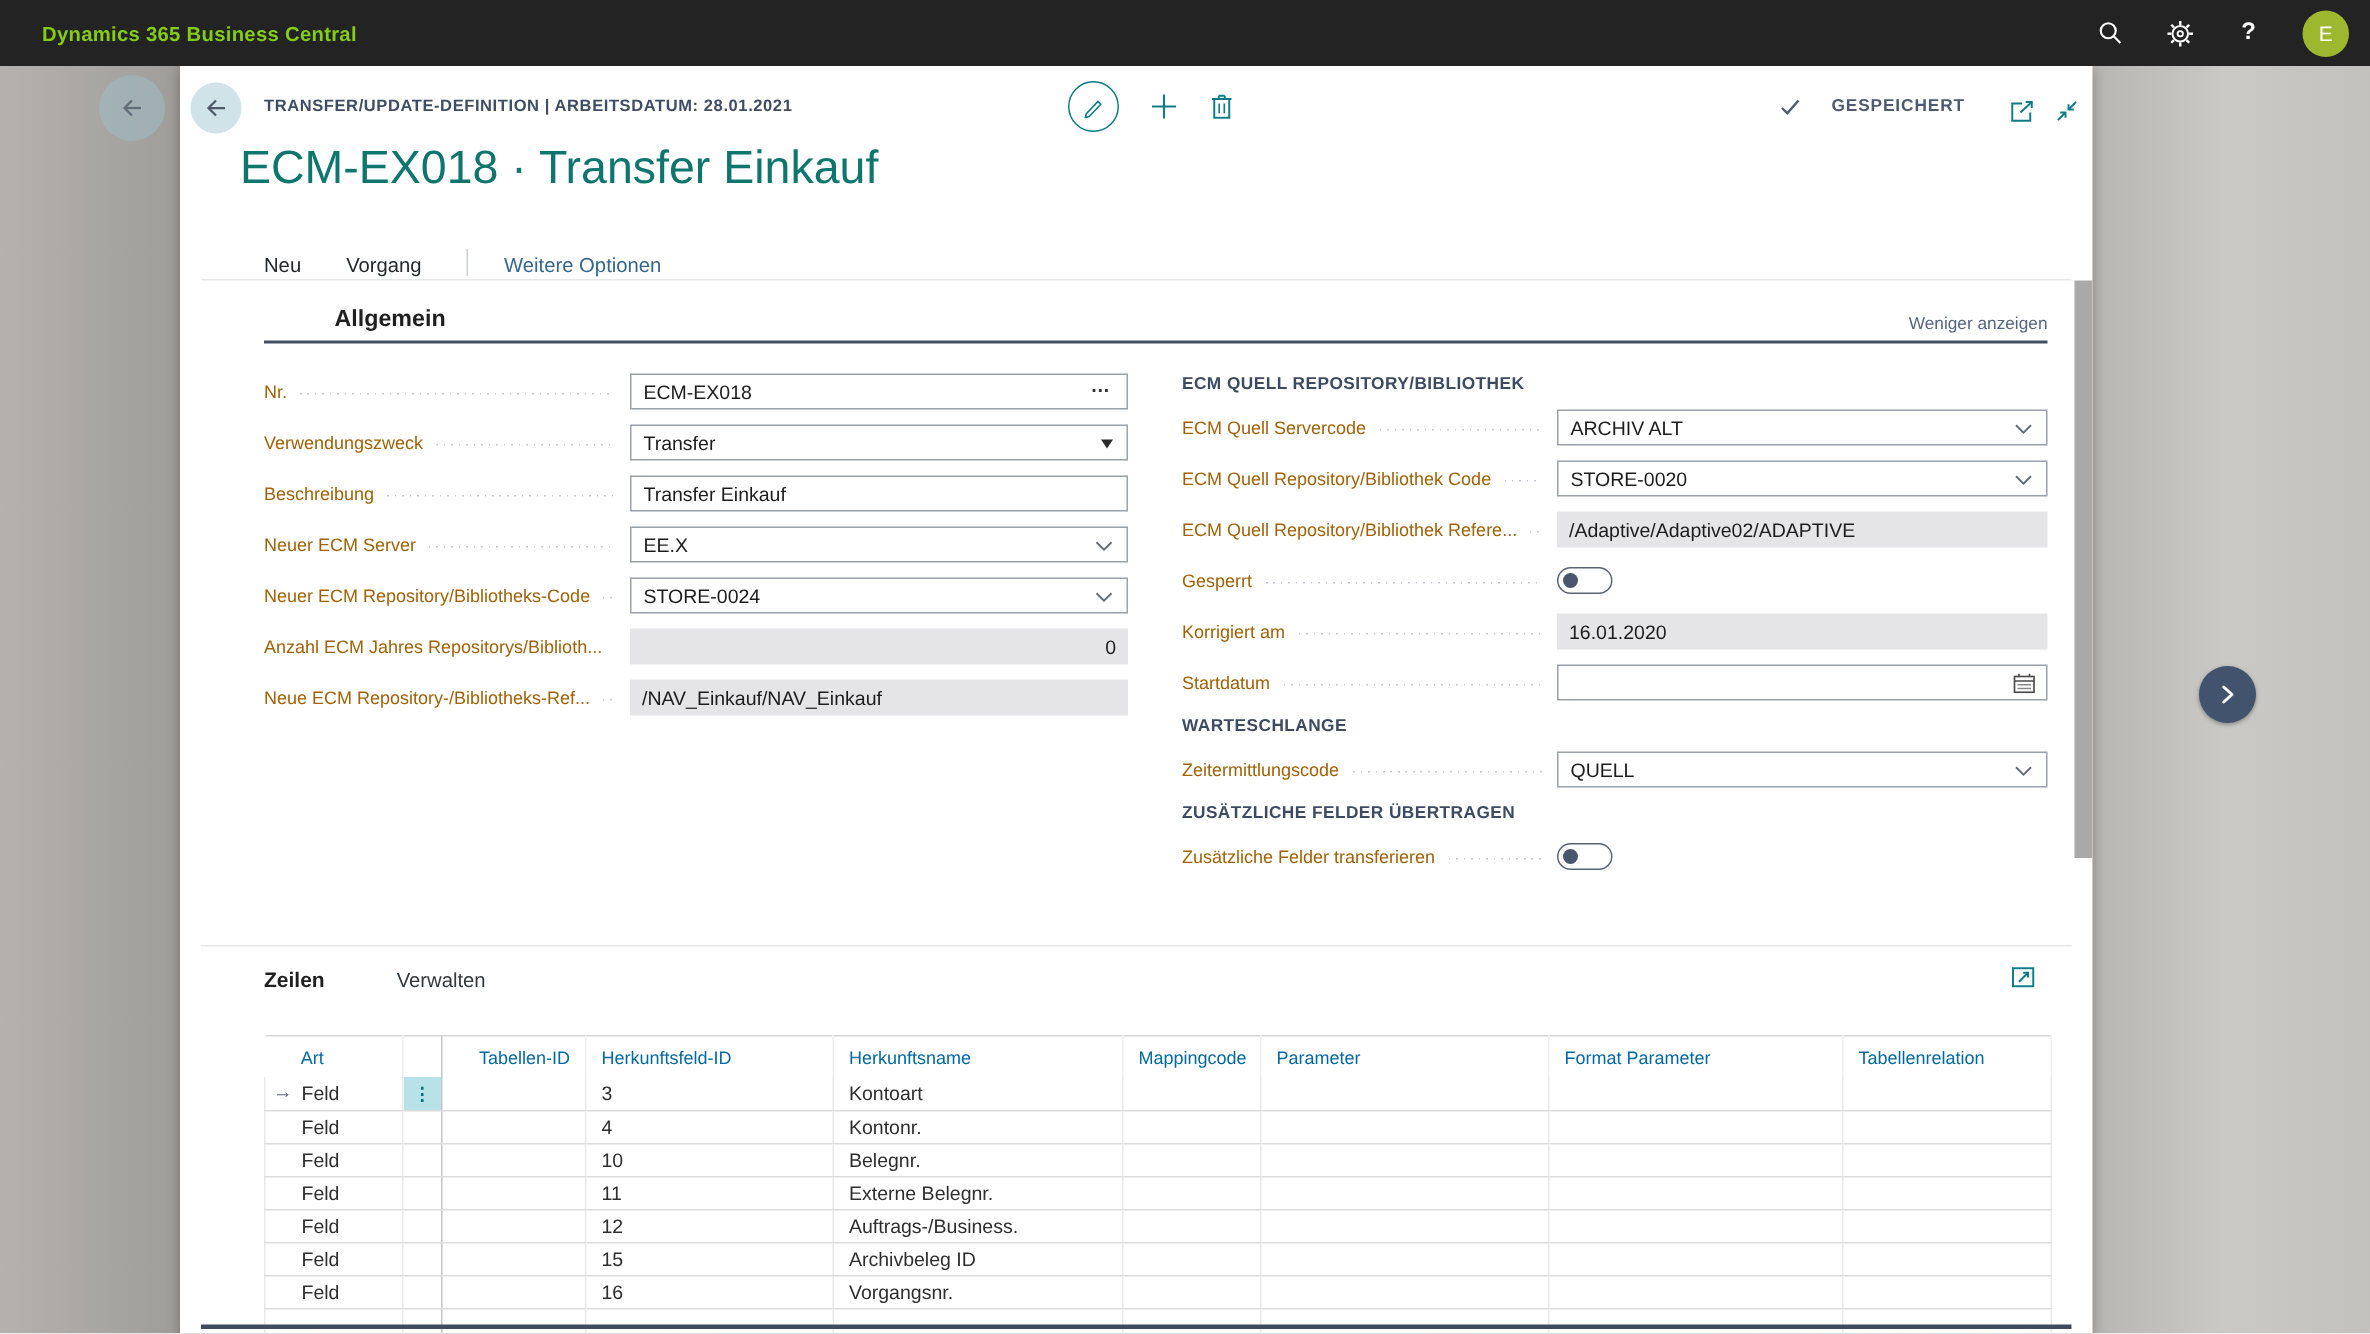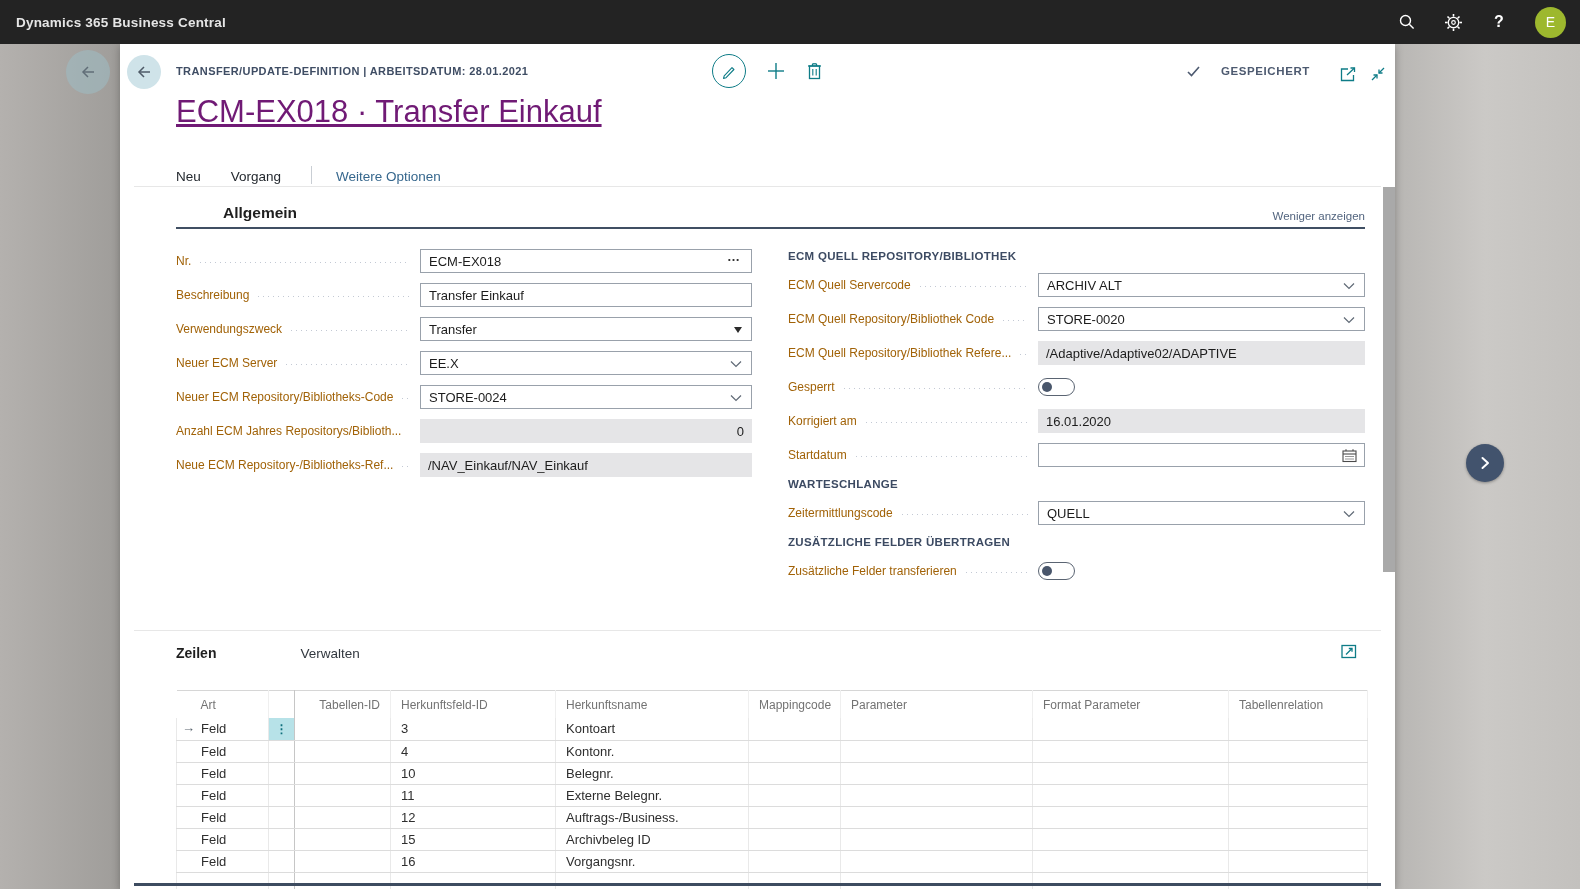--- a/index.html
+++ b/index.html
@@ -4,21 +4,21 @@
 <style>
   * { margin:0; padding:0; box-sizing:border-box; }
   html,body { width:1580px; height:889px; overflow:hidden; }
   body { font-family:"Liberation Sans", sans-serif; }
   .stage { position:relative; width:1580px; height:889px;
            background:linear-gradient(to right,#b4b1ae 0%,#9b9996 9%,#8f8d8b 76%,#cbc9c6 94%,#c3c1be 100%); }
 
   
   .topbar { position:absolute; left:0; top:0; width:1580px; height:44px; background:#232323;
             display:flex; align-items:center; z-index:30; }
-  .topbar-title { color:#e5e5e5; font-size:13.5px; font-weight:700; margin-left:16px; letter-spacing:.2px; }
+  .topbar-title { color:#84cc16; font-size:13.5px; font-weight:700; margin-left:28px; letter-spacing:.2px; }
   .topbar-right { position:absolute; right:14px; top:0; height:44px; display:flex; align-items:center; gap:26px; }
   .tb-icon { width:20px; height:20px; display:flex; align-items:center; justify-content:center; cursor:pointer; }
   .help-glyph { color:#fff; font-size:16px; font-weight:700; }
   .avatar { width:31px; height:31px; border-radius:50%; background:#9db82e; color:#fff; font-size:14px;
             display:flex; align-items:center; justify-content:center; }
 
   
   .bg-back { position:absolute; left:66px; top:50px; width:44px; height:44px; border-radius:50%;
              background:rgba(158,186,194,.6); display:flex; align-items:center; justify-content:center; }
   .next-btn { position:absolute; left:1466px; top:444px; width:38px; height:38px; border-radius:50%;
@@ -32,21 +32,21 @@
               background:#cfe3e9; display:flex; align-items:center; justify-content:center; cursor:pointer; }
   .breadcrumb { position:absolute; left:56px; top:21px; font-size:11px; font-weight:700; color:#3f4d64;
                 letter-spacing:.4px; }
   .actions-center { position:absolute; left:592px; top:10px; display:flex; align-items:center; gap:20px; }
   .pencil-circle { width:34px; height:34px; border-radius:50%; border:1.4px solid #0e7c87;
                    display:flex; align-items:center; justify-content:center; cursor:pointer; }
   .flat-icon { cursor:pointer; display:flex; align-items:center; justify-content:center; }
   .save-group { position:absolute; right:85px; top:21px; display:flex; align-items:center; gap:21px; }
   .save-label { font-size:11.5px; font-weight:700; color:#4d5a70; letter-spacing:.6px; }
   .pop-icons { position:absolute; right:9px; top:22px; display:flex; align-items:center; gap:13px; }
-  .page-title { position:absolute; left:56px; top:50px; font-size:31px; font-weight:300; color:#701a75;text-decoration:underline; }
+  .page-title { position:absolute; left:40px; top:50px; font-size:31px; font-weight:300; color:#0f766e; }
 
   .menu-row { position:absolute; left:56px; top:114px; height:26px; display:flex; align-items:flex-end; }
   .menu-item { font-size:13.5px; color:#24292f; margin-right:30px; cursor:pointer; }
   .menu-div { width:1px; height:18px; background:#c9ced4; margin-right:24px; }
   .menu-more { font-size:13.5px; color:#36678d; cursor:pointer; }
   .menu-rule { position:absolute; left:14px; right:14px; top:142px; height:1px; background:#e7e7e7; }
 
   
   .sec { position:absolute; left:56px; right:30px; top:156px; }
   .sec-head { display:flex; align-items:flex-end; justify-content:space-between; height:22px; }
@@ -75,28 +75,28 @@
   .val-right { margin-left:auto; }
   .cal-ic { position:absolute; right:7px; top:4px; cursor:pointer; }
   .group-head { height:24px; display:flex; align-items:center; font-size:11.5px; font-weight:700;
                 color:#3c4a62; letter-spacing:.3px; }
   .toggle { width:37px; height:18px; border:1.5px solid #5a6472; border-radius:10px; background:#fff;
             position:relative; cursor:pointer; }
   .toggle .knob { position:absolute; left:3px; top:2.5px; width:10px; height:10px; border-radius:50%; background:#49566b; }
 
   
   .zeilen-rule { position:absolute; left:14px; right:14px; top:586px; height:1px; background:#e7e7e7; }
-  .zeilen-bar { position:absolute; left:56px; right:30px; top:594px; height:30px; display:flex; align-items:center;gap:36px; }
+  .zeilen-bar { position:absolute; left:56px; right:30px; top:594px; height:30px; display:flex; align-items:center; }
   .zeilen-title { font-size:14px; font-weight:700; color:#1f1f1f; margin-right:48px; }
   .zeilen-manage { font-size:13.5px; color:#2e3similar34; color:#32383f; cursor:pointer; }
   .zeilen-expand { position:absolute; right:8px; top:6px; cursor:pointer; }
 
   .grid-wrap { position:absolute; left:56px; top:646px; width:1191px; }
   table.grid { border-collapse:collapse; table-layout:fixed; width:1191px; border-top:1px solid #d6d6d6; }
-  .grid th { height:27px; font-weight:400; font-size:12px; color:#737373; text-align:left;
+  .grid th { height:27px; font-weight:400; font-size:12px; color:#0369a1; text-align:left;
              vertical-align:middle; padding:6px 0 4px 10px; border-right:1px solid #efefef; white-space:nowrap; overflow:hidden; }
   .grid th.h-art { padding-left:24px; }
   .grid th.h-dots { padding:0; border-right:1px solid #c6c6c6; }
   .grid th.h-tab { text-align:right; padding-right:10px; padding-left:0; }
   .grid td { height:22px; font-size:13px; color:#2e2e2e; border-bottom:1px solid #dcdcdc;
              border-right:1px solid #e9e9e9; padding:0 0 0 10px; white-space:nowrap; overflow:hidden; cursor:cell; }
   .grid tr td:first-child { border-left:1px solid #e9e9e9; }
   .grid td.c-art { padding-left:24px; position:relative; }
   .row-arrow { position:absolute; left:5px; top:2px; font-size:13px; color:#5a646e; visibility:hidden; }
   tr.selected .row-arrow { visibility:visible; }
@@ -252,39 +252,39 @@
             <div class="fctl">
                 <div class="ctl">
               <span>ECM-EX018</span>
               <span class="ell">…</span>
             </div>
               </div>
           </div>
 
           <div class="frow">
             <div class="flabel">
-                <span class="flabel-text">Beschreibung</span>
-                <span class="leader"></span>
-              </div>
-            <div class="fctl">
-                <div class="ctl">
-              <span>Transfer Einkauf</span>
-            </div>
-              </div>
-          </div>
-
-          <div class="frow">
-            <div class="flabel">
                 <span class="flabel-text">Verwendungszweck</span>
                 <span class="leader"></span>
               </div>
             <div class="fctl">
                 <div class="ctl dd">
               <span>Transfer</span>
               <span class="tri"></span>
+            </div>
+              </div>
+          </div>
+
+          <div class="frow">
+            <div class="flabel">
+                <span class="flabel-text">Beschreibung</span>
+                <span class="leader"></span>
+              </div>
+            <div class="fctl">
+                <div class="ctl">
+              <span>Transfer Einkauf</span>
             </div>
               </div>
           </div>
 
           <div class="frow">
             <div class="flabel">
                 <span class="flabel-text">Neuer ECM Server</span>
                 <span class="leader"></span>
               </div>
             <div class="fctl">

